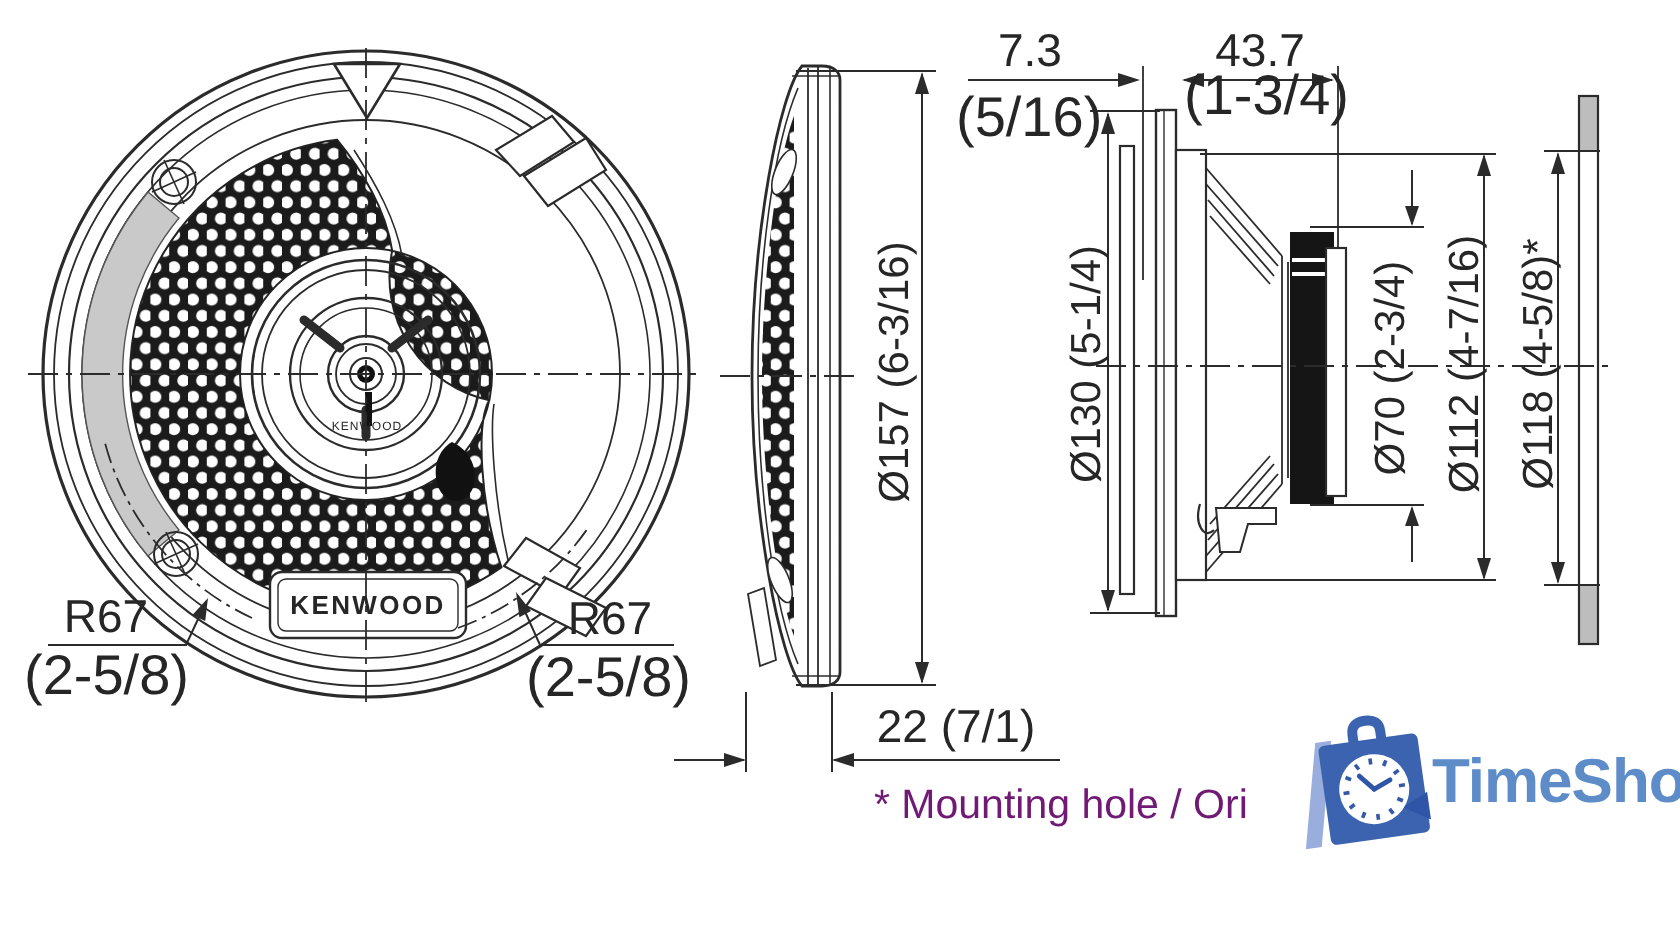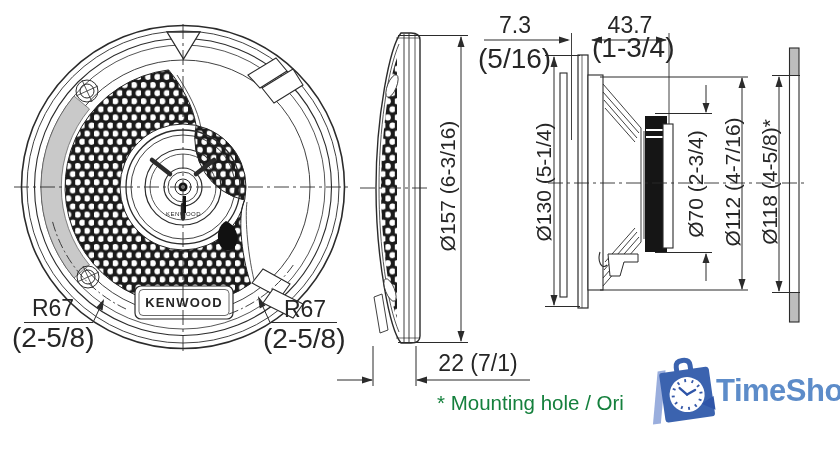--- a/index.html
+++ b/index.html
@@ -4,21 +4,21 @@
 <style>
   html,body{margin:0;padding:0;background:#fff;}
   .stage{position:relative;width:840px;height:444px;background:#ffffff;overflow:hidden;
          font-family:"Liberation Sans",sans-serif;color:#262626;}
   .stage svg{position:absolute;left:0;top:0;}
   .lbl{position:absolute;white-space:nowrap;color:#262626;line-height:1.05;}
   .ctr{text-align:center;}
   .dim{font-size:23px;}
   .dim2{font-size:28px;}
   .rot{transform:rotate(-90deg);font-size:21px;text-align:center;}
-  .note{font-size:20.5px;color:#15803d;}
+  .note{font-size:20.5px;color:#701a75;}
   .badge{font-size:13px;font-weight:bold;letter-spacing:1.2px;text-align:center;}
   .tiny{font-size:6px;letter-spacing:.5px;text-align:center;}
   .ts{font-size:31px;font-weight:bold;letter-spacing:-.5px;}
 </style>
 </head>
 <body>
 
 <div class="stage">
 
 <svg width="840" height="464" viewBox="0 0 840 464">

